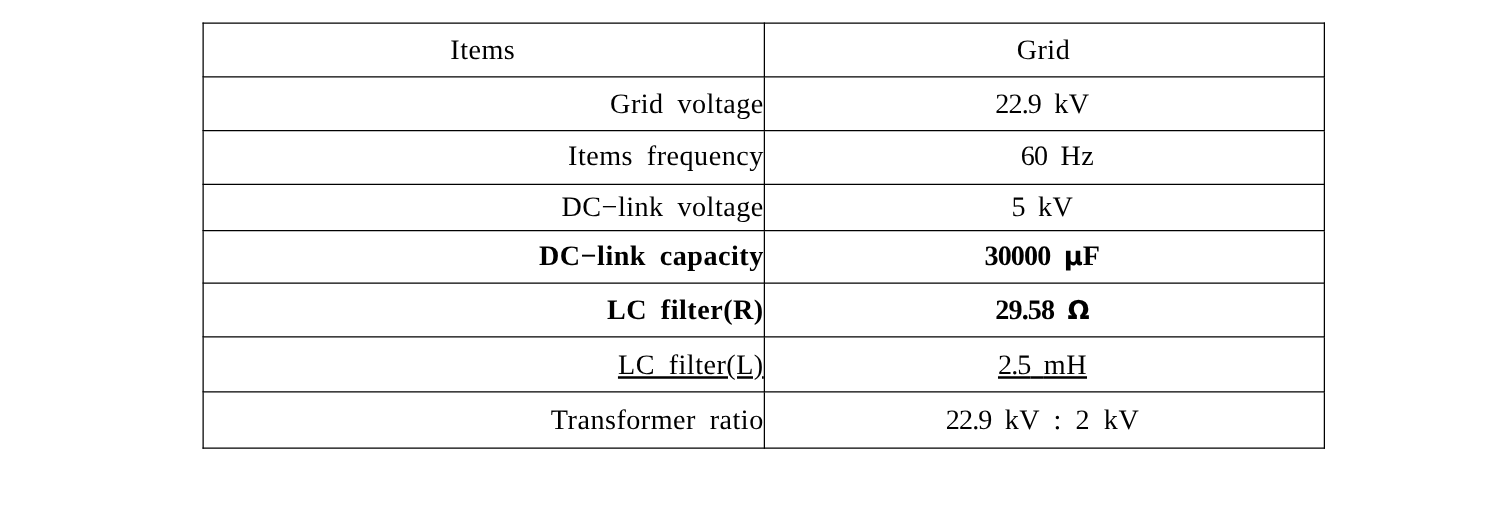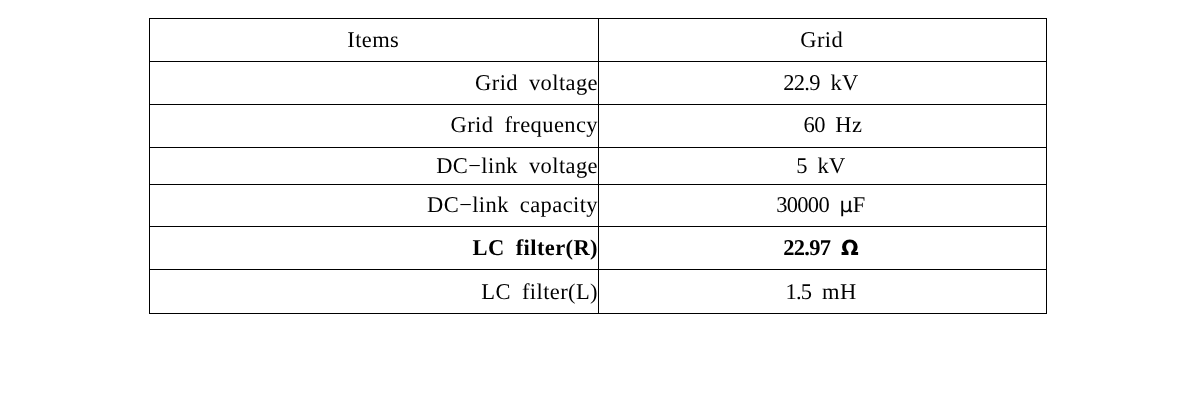--- a/index.html
+++ b/index.html
@@ -16,21 +16,21 @@
     font-family: "Liberation Serif", serif;
     color: #000000;
   }
   .page {
     position: relative;
     width: 1190px;
     height: 417px;
   }
   table.param-table {
     position: absolute;
-    left: 149px;
+    left: 162px;
     top: 18px;
     width: 897px;
     box-sizing: border-box;
     border-collapse: collapse;
     table-layout: fixed;
   }
   table.param-table td {
     border: 1px solid #000000;
     height: 43.17px;
     padding: 0;
@@ -40,23 +40,23 @@
     line-height: 1;
     vertical-align: middle;
     font-variant-ligatures: none;
     font-feature-settings: "liga" 0, "clig" 0;
   }
   td.col-item { width: 449px; box-sizing: border-box; }
   tr.r0 td { height: 43.4px; }
   tr.r1 td { height: 42.3px; }
   tr.r2 td { height: 43.1px; padding-left: 24px; }
   tr.r3 td { height: 37px; }
-  tr.r4 td { height: 42.0px; }
+  tr.r4 td { height: 42.0px; font-weight: bold; }
   tr.r5 td { height: 43.7px; font-weight: bold; }
-  tr.r6 td { height: 44.0px; }
+  tr.r6 td { height: 44.0px; text-decoration: underline; }
   tr.r7 td { height: 43.0px; }
   tr.r8 td { height: 44.4px; }
   td.col-value { width: 448px; box-sizing: border-box; }
   table.param-table td.hdr { text-align: center; padding-right: 1.5px; }
   table.param-table td.item { text-align: right; padding-left: 9.5px; }
   td.value { text-align: center; }
   td.value .num { letter-spacing: -0.7px; text-align: right; }
   td.value .sp { word-spacing: 5px; letter-spacing: 0; }
   td.value .sym { font-family: "DejaVu Sans", sans-serif; font-size: 20.8px; letter-spacing: 0; position: relative; top: 0px; }
   td.value .unit { letter-spacing: 0.4px; margin-right: 3px; }
@@ -69,34 +69,38 @@
     <tbody>
       <tr class="r0">
         <td class="col-item hdr">Items</td>
         <td class="col-value hdr">Grid</td>
       </tr>
       <tr class="r1">
         <td class="col-item item">Grid voltage</td>
         <td class="col-value value"><span class="num">22.9</span><span class="sp"> </span><span class="sym"></span><span class="unit">kV</span></td>
       </tr>
       <tr class="r2">
-        <td class="col-item item">Grid frequency</td>
+        <td class="col-item item">Items frequency</td>
         <td class="col-value value"><span class="num">60</span><span class="sp"> </span><span class="sym"></span><span class="unit">Hz</span></td>
       </tr>
       <tr class="r3">
         <td class="col-item item">DC−link voltage</td>
         <td class="col-value value"><span class="num">5</span><span class="sp"> </span><span class="sym"></span><span class="unit">kV</span></td>
       </tr>
       <tr class="r4">
         <td class="col-item item">DC−link capacity</td>
         <td class="col-value value"><span class="num">30000</span><span class="sp"> </span><span class="sym">μ</span><span class="unit">F</span></td>
       </tr>
       <tr class="r5">
         <td class="col-item item">LC filter(R)</td>
-        <td class="col-value value"><span class="num">22.97</span><span class="sp"> </span><span class="sym">Ω</span><span class="unit"></span></td>
+        <td class="col-value value"><span class="num">29.58</span><span class="sp"> </span><span class="sym">Ω</span><span class="unit"></span></td>
       </tr>
       <tr class="r6">
         <td class="col-item item">LC filter(L)</td>
-        <td class="col-value value"><span class="num">1.5</span><span class="sp"> </span><span class="sym"></span><span class="unit">mH</span></td>
+        <td class="col-value value"><span class="num">2.5</span><span class="sp"> </span><span class="sym"></span><span class="unit">mH</span></td>
+      </tr>
+      <tr class="r8">
+        <td class="col-item item">Transformer ratio</td>
+        <td class="col-value value"><span class="num">22.9</span><span class="sp"> </span><span class="sym"></span><span class="unit">kV : 2 kV</span></td>
       </tr>
     </tbody>
   </table>
 </div>
 
 </body></html>

